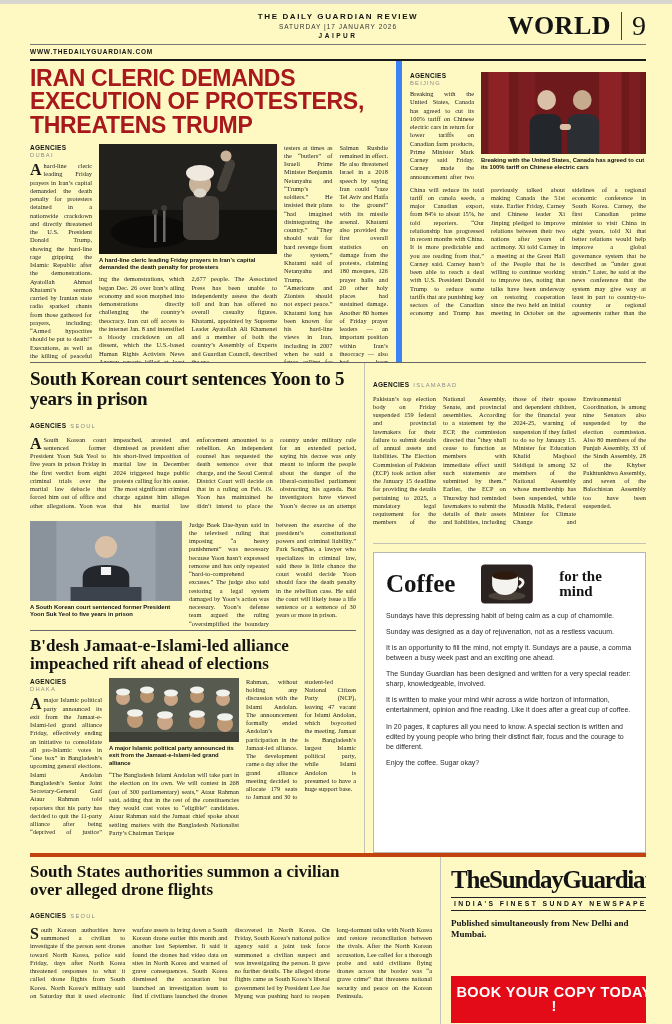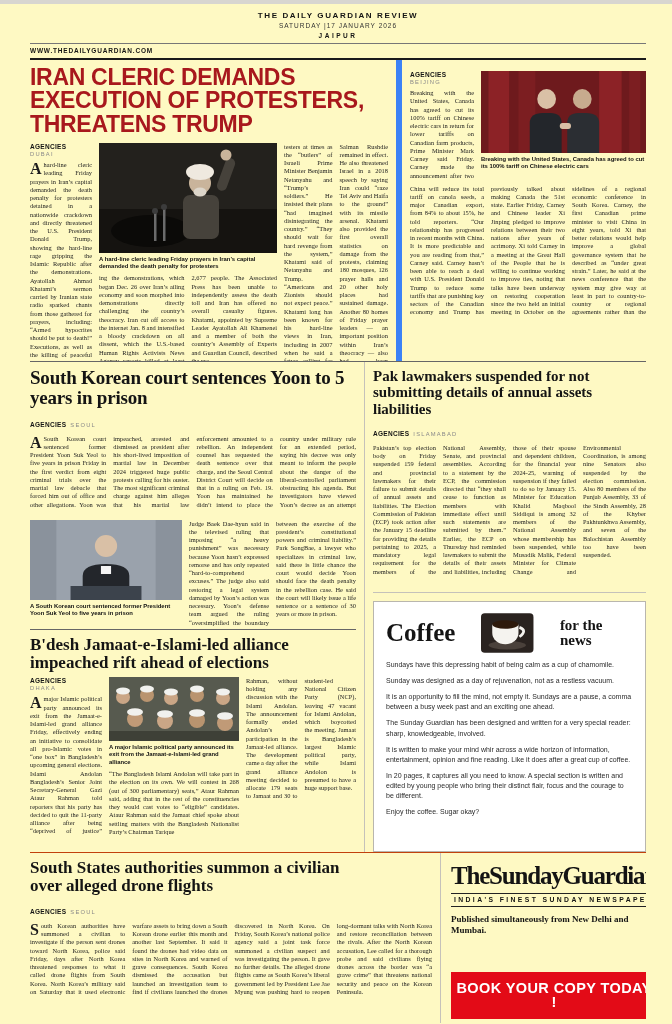--- a/index.html
+++ b/index.html
@@ -43,21 +43,21 @@
   .iran-right{flex:1;overflow:hidden}
   .canada{flex:1;padding:6px 0 6px 8px}
   .headline-md{font:700 14.5px/1.1 "Liberation Serif",serif;letter-spacing:-.2px}
   .canada-top{display:flex;gap:7px;margin-top:5px;height:110px;overflow:hidden}
   .canada-left{width:64px;flex:none}
   .canada-right{flex:1;display:flex;flex-direction:column}
   .canada-photo{height:82px;flex:none}
   .canada-cols{height:136px;overflow:hidden;margin-top:4px}
 
   
-  .main{display:flex;border-bottom:1px solid #c2410c}
+  .main{display:flex;border-bottom:4px solid #c2410c}
   .left-col{width:334px;flex:none;padding-right:8px}
   .right-col{flex:1;border-left:1px solid #c5c2ba;padding-left:8px;display:flex;flex-direction:column}
   .yoon{border-bottom:1px solid #666;padding:6px 0 7px;height:268px;overflow:hidden}
   .headline-lg{font:700 19px/1.08 "Liberation Serif",serif;letter-spacing:-.2px}
   .yoon-top{height:80px;overflow:hidden;margin-top:4px}
   .yoon-bottom{display:flex;gap:7px;margin-top:5px;height:118px;overflow:hidden}
   .yoon-photo-wrap{width:152px;flex:none}
   .yoon-photo{height:80px}
   .bdesh{padding:6px 0;height:222px;overflow:hidden}
   .headline-lg2{font:700 17px/1.1 "Liberation Serif",serif}
@@ -95,20 +95,24 @@
 
 <div class="page">
 
   <div class="header">
     <div class="header-top">
       <div></div>
       <div class="h-center">
         <div class="pub-line">THE DAILY GUARDIAN REVIEW</div>
         <div class="date-line">SATURDAY |17 JANUARY 2026</div>
         <div class="city-line">JAIPUR</div>
+      </div>
+      <div class="h-right">
+        <span class="world">WORLD</span>
+        <span class="page-num">9</span>
       </div>
     </div>
     <div class="url">WWW.THEDAILYGUARDIAN.COM</div>
   </div>
 
   <section class="row1">
     <article class="iran">
       <h1 class="headline-red">IRAN CLERIC DEMANDS EXECUTION OF PROTESTERS, THREATENS TRUMP</h1>
       <div class="iran-body">
         <div class="iran-colA">
@@ -245,41 +249,40 @@
             <div class="caption">A major Islamic political party announced its exit from the Jamaat-e-Islami-led grand alliance</div>
             <div class="bt grow">“The Bangladesh Islami Andolan will take part in the election on its own. We will contest in 268 (out of 300 parliamentary) seats,” Ataur Rahman said, adding that in the rest of the constituencies they would cast votes to “eligible” candidates. Ataur Rahman said the Jamaat chief spoke about settling matters with the Bangladesh Nationalist Party’s Chairman Tarique</div>
           </div>
           <div class="bt cols2 bdesh-right">Rahman, without holding any discussion with the Islami Andolan. The announcement formally ended Andolan’s participation in the Jamaat-led alliance. The development came a day after the grand alliance meeting decided to allocate 179 seats to Jamaat and 30 to student-led National Citizen Party (NCP), leaving 47 vacant for Islami Andolan, which boycotted the meeting. Jamaat is Bangladesh’s largest Islamic political party, while Islami Andolon is presumed to have a huge support base.</div>
         </div>
       </article>
     </div>
 
     <div class="right-col">
       <article class="pak">
-        <h2 class="headline-md2">Pak lawmakers suspended for not submitting details of annual assets liabilities</h2>
         <div class="byline" style="margin-top:4px">
           <span class="agency">AGENCIES</span>
           <span class="city">ISLAMABAD</span>
         </div>
         <div class="bt cols4 pak-cols">Pakistan’s top election body on Friday suspended 159 federal and provincial lawmakers for their failure to submit details of annual assets and liabilities. The Election Commission of Pakistan (ECP) took action after the January 15 deadline for providing the details pertaining to 2025, a mandatory legal requirement for the members of the National Assembly, Senate, and provincial assemblies. According to a statement by the ECP, the commission directed that “they shall cease to function as members with immediate effect until such statements are submitted by them.” Earlier, the ECP on Thursday had reminded lawmakers to submit the details of their assets and liabilities, including those of their spouse and dependent children, for the financial year 2024-25, warning of suspension if they failed to do so by January 15. Minister for Education Khalid Maqbool Siddiqui is among 32 members of the National Assembly whose membership has been suspended, while Musadik Malik, Federal Minister for Climate Change and Environmental Coordination, is among nine Senators also suspended by the election commission. Also 80 members of the Punjab Assembly, 33 of the Sindh Assembly, 28 of the Khyber Pakhtunkhwa Assembly, and seven of the Balochistan Assembly too have been suspended.</div>
       </article>
 
       <aside class="coffee">
         <div class="coffee-title">
           <span class="coffee-word">Coffee</span>
           <span class="coffee-cup">
             <svg viewBox="0 0 56 42">
               <rect width="56" height="42" rx="4" fill="#2a2320"></rect>
               <ellipse cx="28" cy="34" rx="20" ry="4.5" fill="#4a413b"></ellipse>
               <path d="M12 12 h28 v9 a14 12 0 0 1 -28 0 Z" fill="#f5f3ef"></path>
               <ellipse cx="26" cy="12" rx="14" ry="4.5" fill="#2e1a0c"></ellipse>
               <path d="M41 15 q9 3 0 10" stroke="#f5f3ef" stroke-width="3" fill="none"></path>
             </svg>
           </span>
-          <span class="coffee-sub">for the news</span>
+          <span class="coffee-sub">for the mind</span>
         </div>
         <p>Sundays have this depressing habit of being calm as a cup of chamomile.</p>
         <p>Sunday was designed as a day of rejuvenation, not as a restless vacuum.</p>
         <p>It is an opportunity to fill the mind, not empty it. Sundays are a pause, a comma between a busy week past and an exciting one ahead.</p>
         <p>The Sunday Guardian has been designed and written for a very special reader: sharp, knowledgeable, involved.</p>
         <p>It is written to make your mind whir across a wide horizon of information, entertainment, opinion and fine reading. Like it does after a great cup of coffee.</p>
         <p>In 20 pages, it captures all you need to know. A special section is written and edited by young people who bring their distinct flair, focus and the courage to be different.</p>
         <p>Enjoy the coffee. Sugar okay?</p>
       </aside>
     </div>

